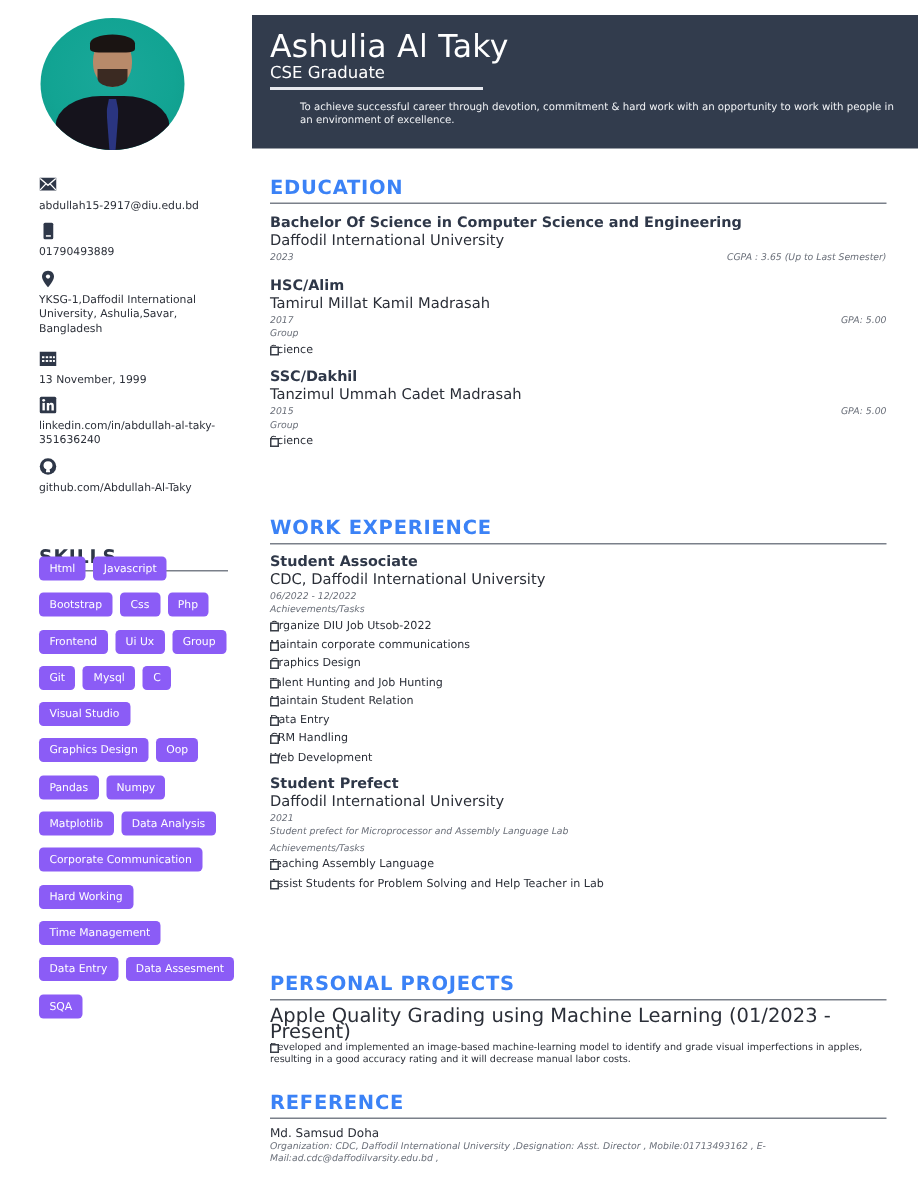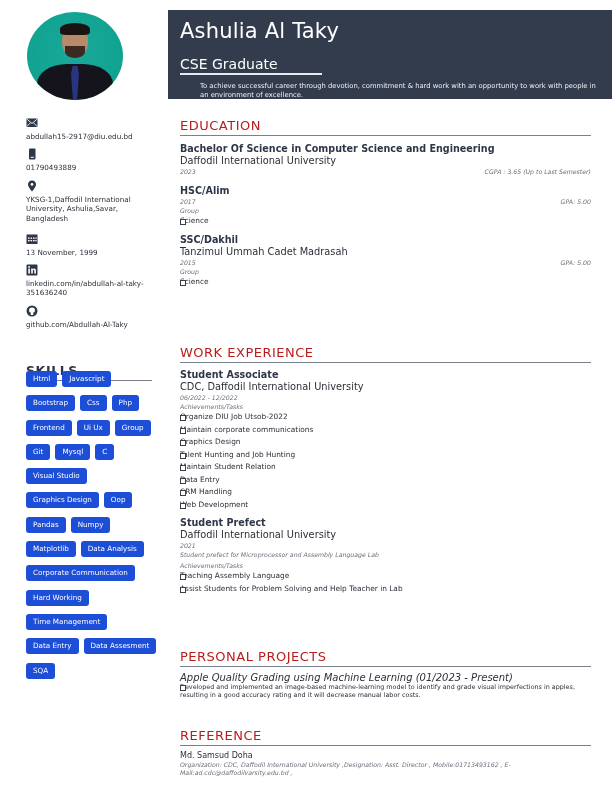--- a/index.html
+++ b/index.html
@@ -12,40 +12,40 @@
   .photo .beard { position: absolute; left: 38px; top: 34px; width: 20px; height: 12px; border-radius: 0 0 50% 50%; background: #3b2a22; }
   .photo .body { position: absolute; left: 10px; top: 52px; width: 76px; height: 50px; border-radius: 40% 40% 0 0; background: #15131c; }
   .photo .tie { position: absolute; left: 44px; top: 54px; width: 8px; height: 40px; background: #2a3580; clip-path: polygon(20% 0, 80% 0, 100% 20%, 70% 100%, 30% 100%, 0 20%); }
 
   .contact { position: absolute; left: 26px; width: 132px; }
   .contact .ico { width: 12px; height: 12px; display: block; margin-bottom: 3px; }
   .contact .txt { font-size: 7.2px; line-height: 9.4px; color: #2b2f38; }
 
   .side-title { position: absolute; left: 26px; top: 346px; width: 126px; font-size: 12.5px; font-weight: bold; letter-spacing: 0.6px; color: #2e3748; padding-bottom: 2px; border-bottom: 1.2px solid #7a808a; margin-top: 17px; }
   .skills { position: absolute; left: 26px; top: 371px; width: 132px; display: flex; flex-wrap: wrap; column-gap: 5px; row-gap: 8.3px; }
-  .tag { background: #1d4ed8; color: #ffffff; font-size: 7.2px; line-height: 8px; padding: 4px 7px 4px 7px; border-radius: 3px; white-space: nowrap; }
+  .tag { background: #8b5cf6; color: #ffffff; font-size: 7.2px; line-height: 8px; padding: 4px 7px 4px 7px; border-radius: 3px; white-space: nowrap; }
 
   
   .header { position: absolute; left: 168px; top: 10px; width: 444px; height: 89px; background: #323c4d; color: #ffffff; padding: 10px 12px 0 12px; }
   .header .name { font-size: 21px; line-height: 22px; font-weight: normal; letter-spacing: 0.2px; }
-  .header .role { font-size: 14px; line-height: 12px; margin-top: 16px; }
+  .header .role { font-size: 11px; line-height: 12px; margin-top: 1px; }
   .header .rule { width: 142px; height: 1.5px; background: #e7e9ee; margin-top: 3px; }
   .header .obj { font-size: 6.8px; line-height: 9.4px; margin-top: 7px; color: #f0f2f5; margin-left: 20px; }
 
   
   .main { position: absolute; left: 180px; width: 411px; }
-  .sec-title { font-size: 13px; font-weight: normal; letter-spacing: 0.5px; color: #b91c1c; padding-bottom: 2px; border-bottom: 1.2px solid #7a808a; }
+  .sec-title { font-size: 13px; font-weight: bold; letter-spacing: 0.5px; color: #3b82f6; padding-bottom: 2px; border-bottom: 1.2px solid #7a808a; }
   .deg { font-size: 9.6px; font-weight: bold; color: #2e3748; line-height: 12px; }
   .inst { font-size: 9.8px; color: #2b2f38; line-height: 12px; }
   .meta-row { display: flex; justify-content: space-between; font-size: 6.2px; font-style: italic; color: #6b707a; line-height: 9px; }
   .small-lbl { font-size: 6.2px; font-style: italic; color: #6b707a; line-height: 9px; }
   ul.bul { list-style: none; }
   ul.bul li { position: relative; padding-left: 0; font-size: 7.4px; line-height: 12.5px; color: #2b2f38; }
   ul.bul li::before { content: ""; position: absolute; left: 0; top: 4px; width: 4px; height: 4px; border: 1px solid #3a3f48; background: #fff; }
-  .proj-title { font-size: 10px; color: #2b2f38; line-height: 11px; font-style: italic; }
+  .proj-title { font-size: 13px; color: #2b2f38; line-height: 11px; }
   .proj-desc li { font-size: 6.4px !important; line-height: 8px !important; }
   .proj-desc li::before { top: 2px !important; }
   .ref-name { font-size: 8px; color: #2b2f38; line-height: 10px; }
   .ref-det { font-size: 6.2px; font-style: italic; color: #6b707a; line-height: 8px; }
 </style>
 </head>
 <body>
 
 <div class="photo">
   <div class="body"></div>
@@ -156,20 +156,21 @@
     <div class="deg">Bachelor Of Science in Computer Science and Engineering</div>
     <div class="inst">Daffodil International University</div>
     <div class="meta-row">
         <span>2023</span>
         <span>CGPA : 3.65 (Up to Last Semester)</span>
       </div>
   </div>
 
   <div style="margin-top:9px;">
     <div class="deg">HSC/Alim</div>
+    <div class="inst">Tamirul Millat Kamil Madrasah</div>
     <div class="meta-row">
         <span>2017</span>
         <span>GPA: 5.00</span>
       </div>
     <div class="small-lbl">Group</div>
     <ul class="bul">
         <li>Science</li>
       </ul>
   </div>
 

